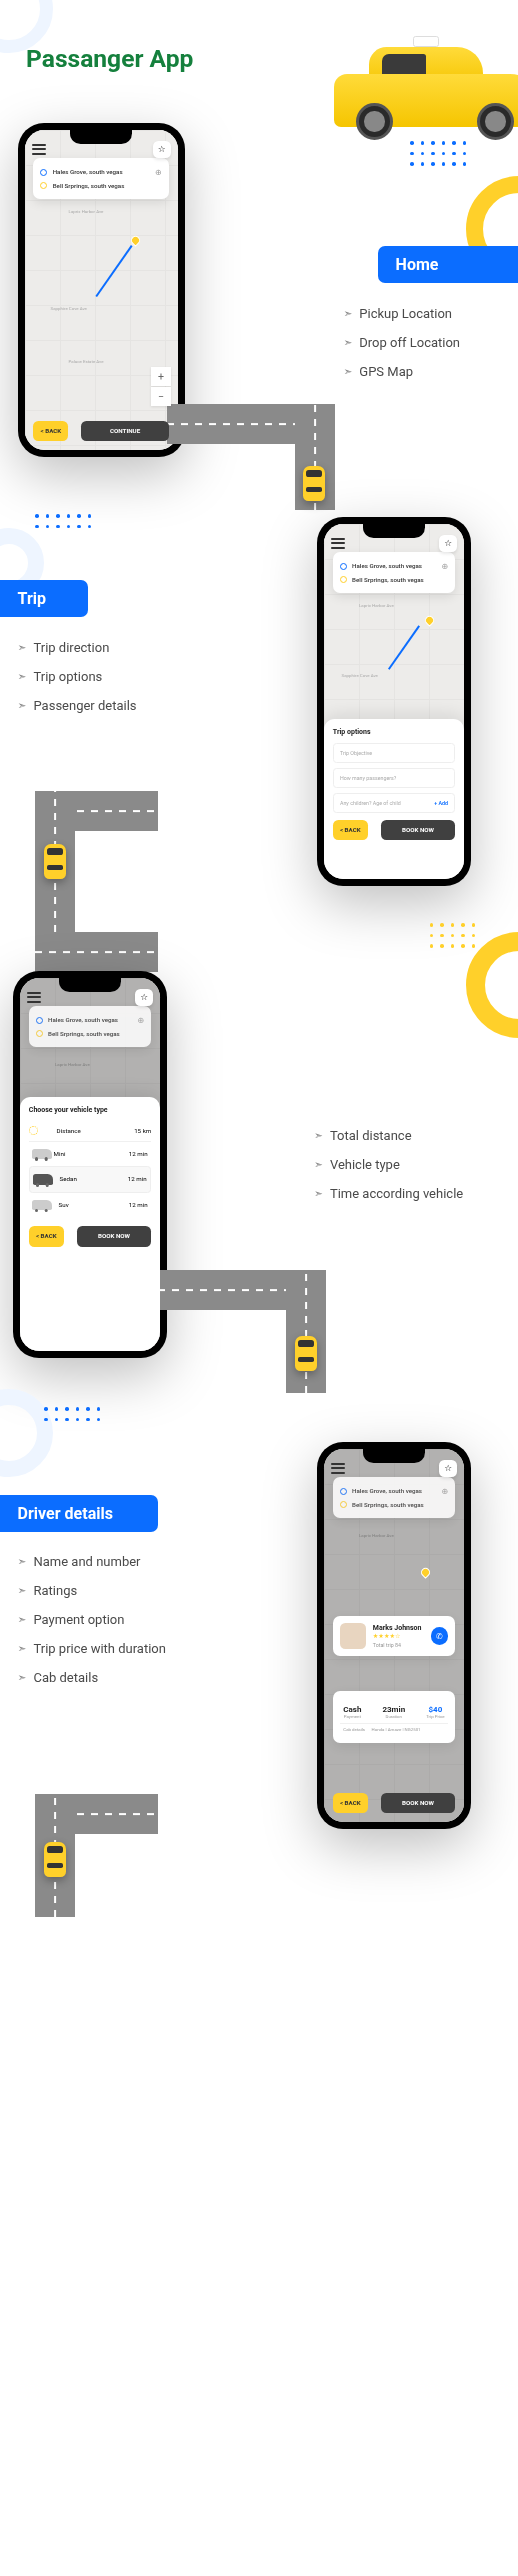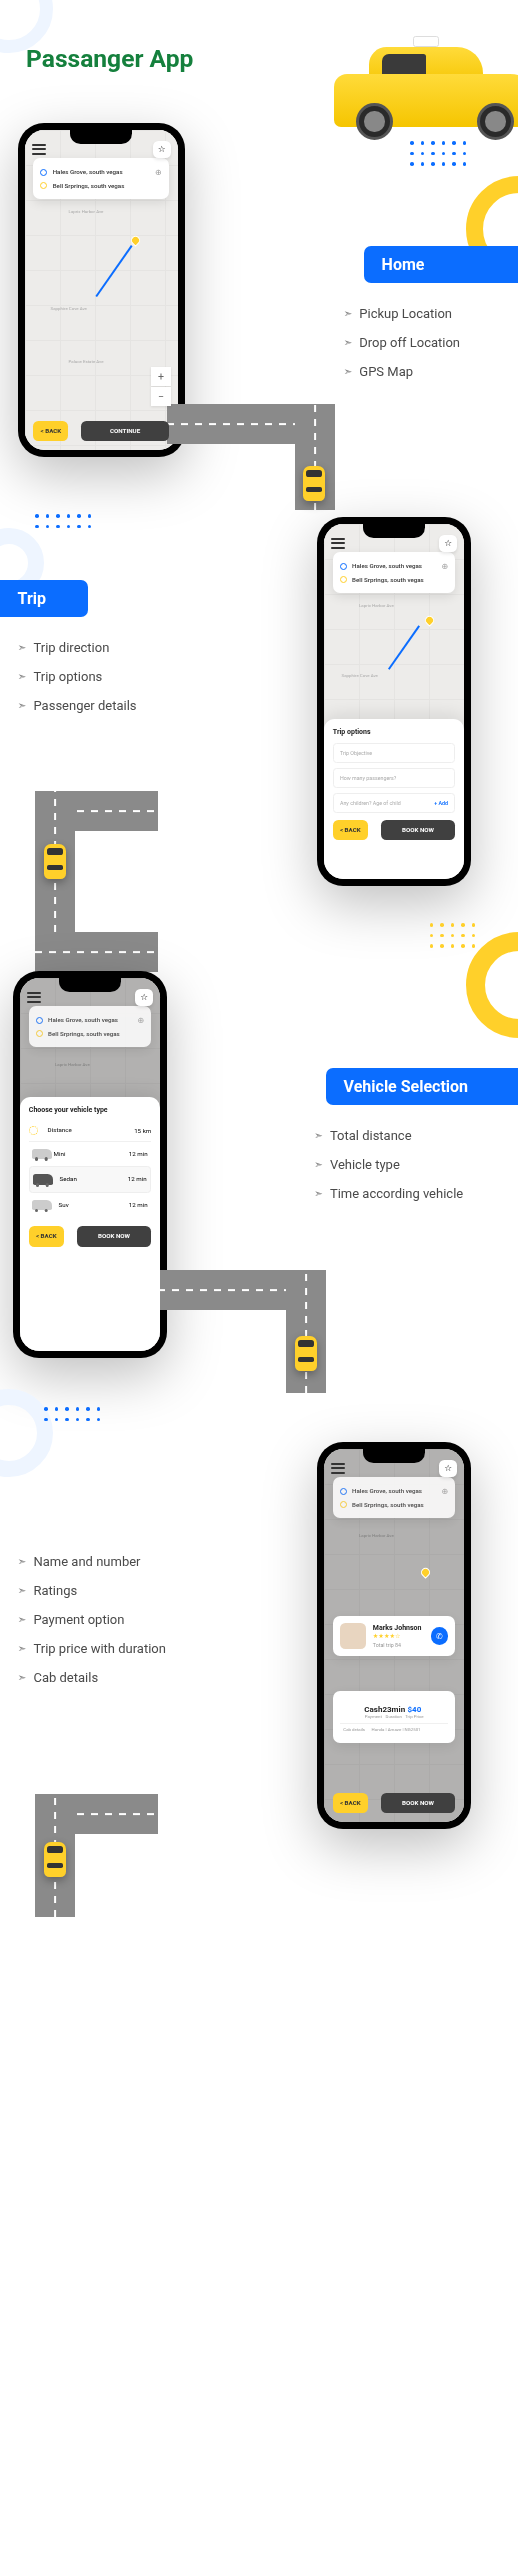--- a/index.html
+++ b/index.html
@@ -32,35 +32,35 @@
 .zoom-btn{width:19.3px;height:19.3px;background:#fff;display:flex;align-items:center;justify-content:center;font-size:10.6px;color:#666;box-shadow:0 0.9px 2.6px rgba(0,0,0,0.1)}
 .btn-row{position:absolute;bottom:8.8px;left:8.8px;right:8.8px;display:flex;gap:13px;z-index:5}
 .btn{flex:1;padding:6.2px;border-radius:5.3px;font-size:6.2px;font-weight:700;text-align:center;border:none}
 .btn.back{background:#FFD02A;color:#333;flex:0 0 35px}
 .btn.primary{background:#404040;color:#fff}
 .panel{position:absolute;bottom:0;left:0;right:0;background:#fff;border-radius:10.6px 10.6px 0 0;padding:8.8px;z-index:4;box-shadow:0 -3.5px 17.6px rgba(0,0,0,0.1)}
 .panel-title{font-size:7px;font-weight:700;color:#222;margin-bottom:7px}
 .input-row{padding:6.2px;border:0.9px solid #eee;border-radius:3.5px;font-size:5.3px;color:#aaa;margin-bottom:4.4px;display:flex;justify-content:space-between}
 .add-link{color:#0B6DFF;font-weight:600}
 .dist-row{display:flex;justify-content:space-between;align-items:center;padding:5.3px 0;font-size:6.2px;border-bottom:0.9px solid #f0f0f0}
-.dist-row .label{display:flex;gap:10px;color:#333;font-weight:500}
+.dist-row .label{display:flex;align-items:center;gap:19px;color:#333;font-weight:500}
 .car-icon{width:19.3px;height:10.6px;background:#ccc;border-radius:2.6px 5.3px 1.8px 1.8px;position:relative}
 .car-icon::after{content:'';position:absolute;bottom:-1.8px;left:2.6px;width:3.5px;height:3.5px;background:#666;border-radius:50%;box-shadow:9.7px 0 0 #666}
 .car-icon.dark{background:#555}
 .vehicle-row{display:flex;justify-content:space-between;align-items:center;padding:7px 3.5px;font-size:6.2px}
 .vehicle-row.sel{background:#f8f8f8;border-radius:3.5px;border:0.9px solid #eee}
 .driver-card{position:absolute;left:8.8px;right:8.8px;background:#fff;border-radius:7px;padding:7px;box-shadow:0 3.5px 10.6px rgba(0,0,0,0.08);z-index:4}
 .driver-head{display:flex;gap:7px;align-items:center}
 .avatar{width:26px;height:26px;background:#e8d5c0;border-radius:5.3px;flex-shrink:0}
 .driver-info{flex:1}
 .driver-name{font-size:7px;font-weight:700;color:#222}
 .stars{color:#FFD02A;font-size:6.2px}
 .trips-count{font-size:5.3px;color:#999;margin-top:1.8px}
 .call-btn{width:17.6px;height:17.6px;background:#0B6DFF;border-radius:50%;display:flex;align-items:center;justify-content:center;color:#fff;font-size:8px}
-.trip-meta{display:flex;justify-content:center;padding:7px 3.5px 3.5px}
+.trip-meta{display:flex;justify-content:space-between;padding:7px 3.5px 3.5px}
 .meta-col{text-align:center}
 .meta-val{font-size:8px;font-weight:700;color:#222}
 .meta-val.price{color:#0B6DFF}
 .meta-lbl{font-size:4.4px;color:#999}
 .cab-det{font-size:4.4px;color:#999;padding:3.5px;border-top:0.9px solid #f0f0f0}
 .section-tag{position:absolute;background:#0B6DFF;color:#fff;padding:8.8px 17.6px;font-size:16px;font-weight:700}
 .section-tag.left{border-radius:0 7px 7px 0}
 .section-tag.right{border-radius:7px 0 0 7px}
 .feature-list{position:absolute;list-style:none}
 .feature-list li{font-size:13px;color:#4a4a4a;padding:7px 0;display:flex;align-items:center;gap:7px}
@@ -155,21 +155,21 @@
       <div class="zoom-btn">+</div>
       <div class="zoom-btn">−</div>
     </div>
     <div class="btn-row">
       <button class="btn back">&lt; BACK</button>
       <button class="btn primary">CONTINUE</button>
     </div>
   </div>
 </div>
 
-<div class="section-tag right" style="top:246px;right:0;width:155px">Home</div>
+<div class="section-tag right" style="top:246px;right:0;width:141px">Home</div>
 <ul class="feature-list" style="top:299px;right:17.6px;width:158px">
   <li>Pickup Location</li>
   <li>Drop off Location</li>
   <li>GPS Map</li>
 </ul>
 
 <div class="road h" style="top:404px;left:167px;width:167px"></div>
 <div class="road v" style="top:404px;left:295px;height:106px"></div>
 <div class="taxi-top" style="top:466px;left:303px"></div>
 
@@ -324,21 +324,20 @@
         <span>12 min</span>
       </div>
       <div class="btn-row" style="position:relative;bottom:auto;left:auto;right:auto;margin-top:8.8px">
         <button class="btn back">&lt; BACK</button>
         <button class="btn primary">BOOK NOW</button>
       </div>
     </div>
   </div>
 </div>
 
-<div class="section-tag right" style="top:1068px;right:0;width:193px">Vehicle Selection</div>
 <ul class="feature-list" style="top:1121px;right:29px;width:176px">
   <li>Total distance</li>
   <li>Vehicle type</li>
   <li>Time according vehicle</li>
 </ul>
 
 <div class="road h" style="top:1270px;left:158px;width:167px"></div>
 <div class="road v" style="top:1270px;left:286px;height:123px"></div>
 <div class="taxi-top" style="top:1336px;left:295px"></div>
 
@@ -417,20 +416,21 @@
         <span>NG2501</span>
       </div>
     </div>
     <div class="btn-row">
       <button class="btn back">&lt; BACK</button>
       <button class="btn primary">BOOK NOW</button>
     </div>
   </div>
 </div>
 
+<div class="section-tag left" style="top:1495px;left:0;width:158px">Driver details</div>
 <ul class="feature-list" style="top:1547px;left:17.6px;width:193px">
   <li>Name and number</li>
   <li>Ratings</li>
   <li>Payment option</li>
   <li>Trip price with duration</li>
   <li>Cab details</li>
 </ul>
 
 <div class="road h" style="top:1794px;left:35px;width:123px"></div>
 <div class="road v" style="top:1794px;left:35px;height:123px"></div>

